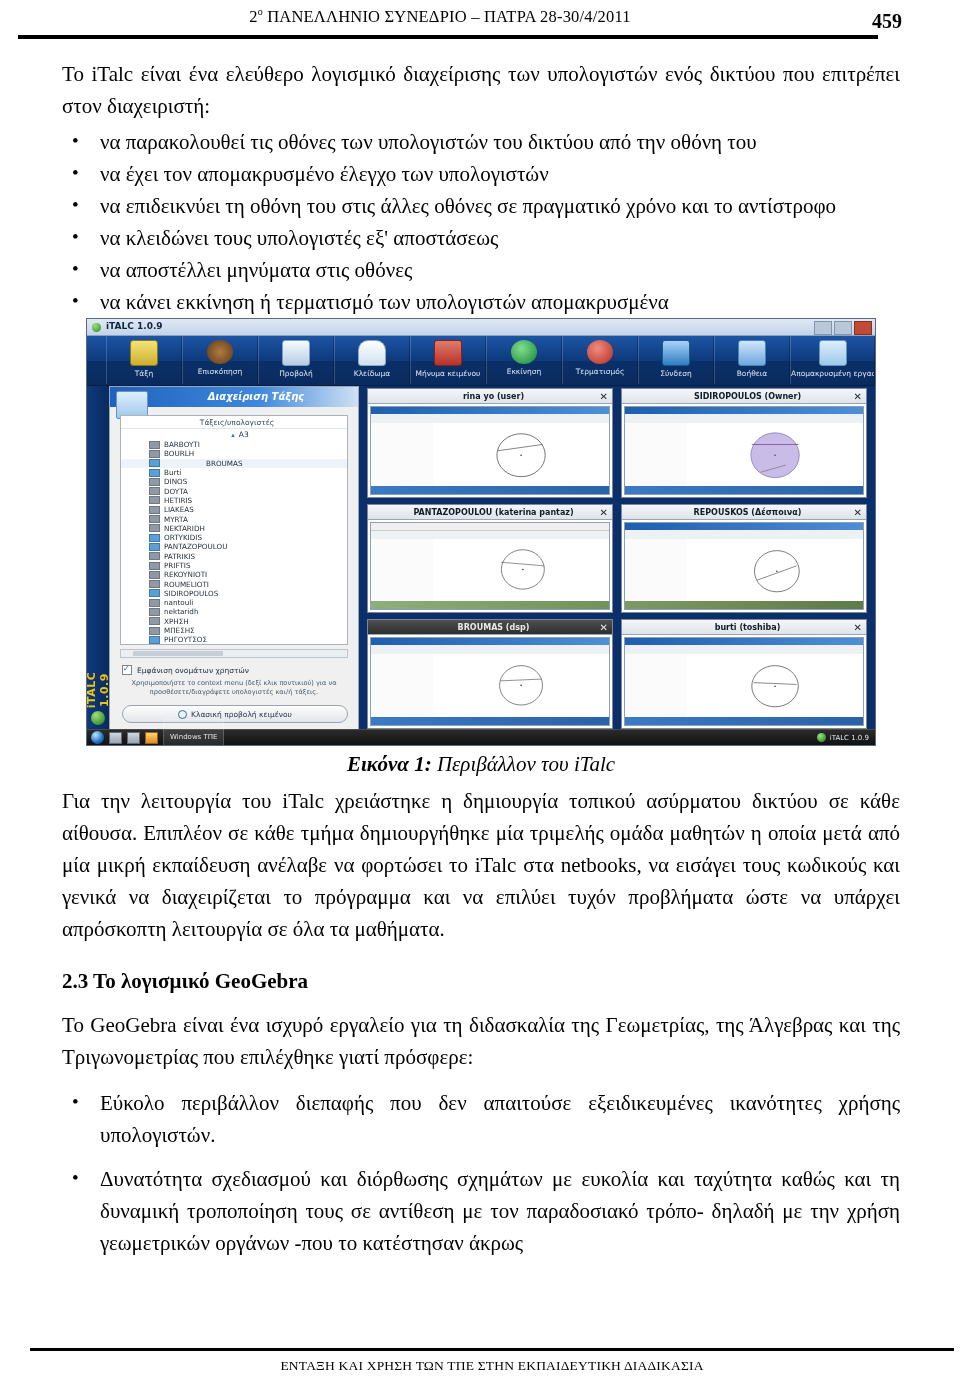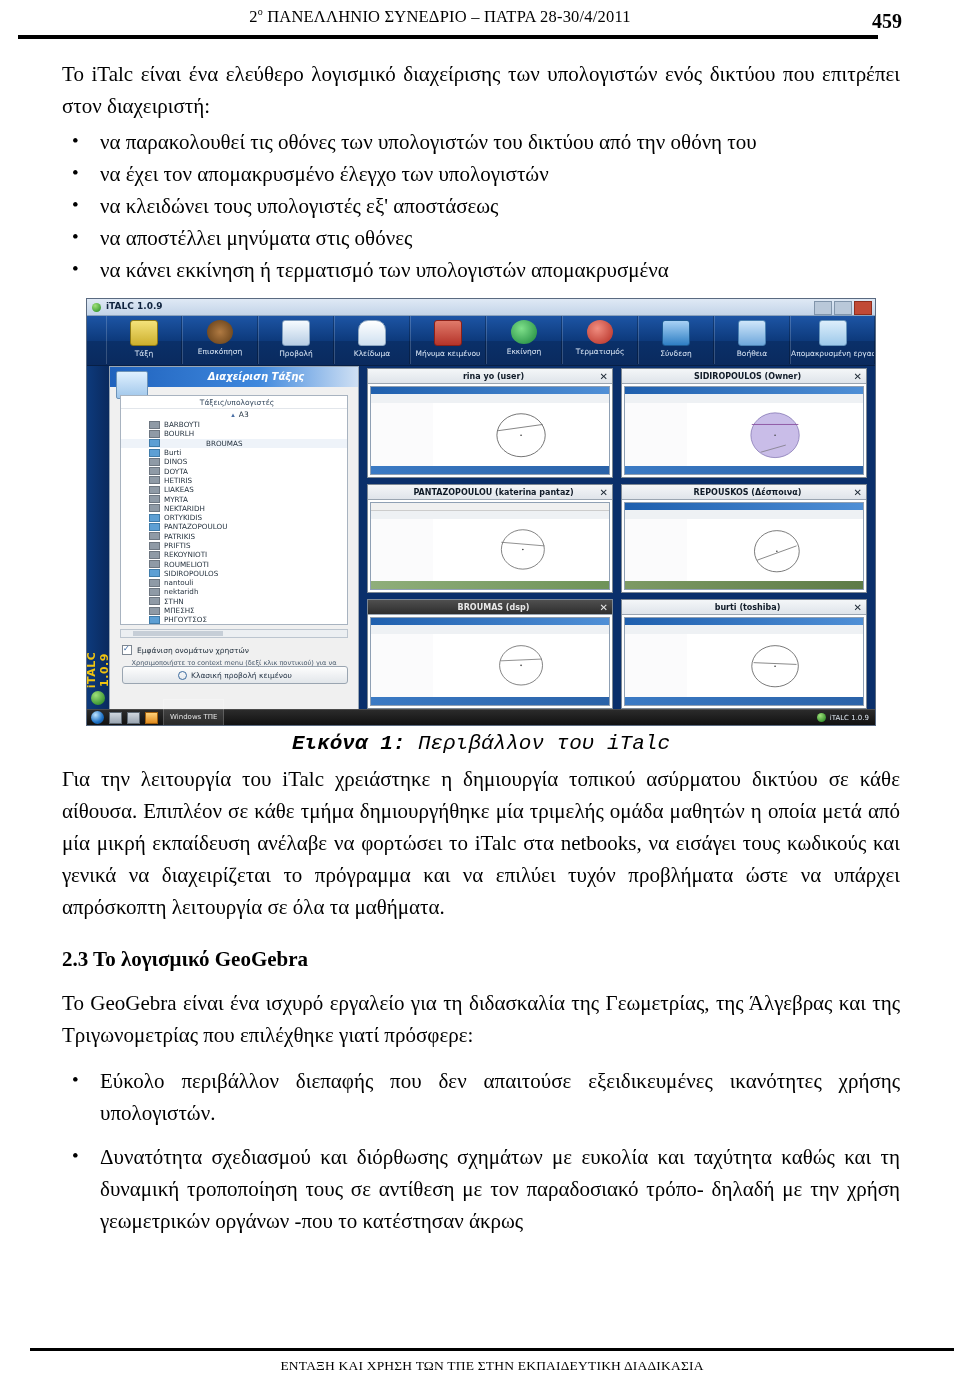--- a/index.html
+++ b/index.html
@@ -112,30 +112,29 @@
   }
   ul.bullets > li.last-line-left {
     text-align: left;
   }
   ul.bullets.spaced > li {
     margin-bottom: 12px;
   }
 
   
   .figure-block {
-    margin-top: 12px;
+    margin-top: 0;
     text-align: center;
   }
   .figure-caption {
     font-style: italic;
     font-weight: bold;
     font-size: 21px;
     text-align: center;
     margin-top: 6px;
-    font-family: Liberation Mono, monospace;
   }
   .figure-caption .cap-label { font-weight: bold; font-style: italic; }
   .figure-caption .cap-text { font-weight: normal; font-style: italic; }
 
   
   .shot {
     position: relative;
     width: 790px;
     height: 428px;
     margin: 0 auto;
@@ -366,25 +365,25 @@
     position: absolute;
     left: 12px; top: 292px;
     width: 224px;
     font-size: 6.6px;
     line-height: 9px;
     color: #46586b;
     filter: blur(0.25px);
   }
   .mgr-button {
     position: absolute;
-    left: 12px; top: 299px;
+    left: 12px; top: 318px;
     width: 224px; height: 16px;
     background: linear-gradient(#fdfdfd,#e2e6ea);
     border: 1px solid #9aa5b1;
-    border-radius: 3px;
+    border-radius: 9px;
     font-size: 7.5px;
     color: #253445;
     display: flex;
     align-items: center;
     justify-content: center;
     gap: 4px;
     filter: blur(0.2px);
   }
 
   
@@ -580,20 +579,21 @@
     <div class="header-rule"></div>
   </div>
 
   <div class="content">
 
     <p class="para intro">Το iTalc είναι ένα ελεύθερο λογισμικό διαχείρισης των υπολογιστών ενός  δικτύου που επιτρέπει στον διαχειριστή:</p>
 
     <ul class="bullets">
       <li>να παρακολουθεί τις οθόνες των υπολογιστών του δικτύου από την οθόνη του</li>
       <li>να έχει τον απομακρυσμένο έλεγχο των υπολογιστών</li>
+      <li>να επιδεικνύει τη οθόνη του στις άλλες οθόνες  σε πραγματικό χρόνο και το αντίστροφο</li>
       <li class="last-line-left">να κλειδώνει τους  υπολογιστές εξ' αποστάσεως</li>
       <li class="last-line-left">να αποστέλλει  μηνύματα στις οθόνες</li>
       <li class="last-line-left">να κάνει εκκίνηση ή τερματισμό των υπολογιστών απομακρυσμένα</li>
     </ul>
 
     <div class="figure-block">
 
       <div class="shot">
 
         <div class="shot-titlebar">
@@ -733,21 +733,21 @@
                 <div class="mgr-row">
                   <span class="mgr-chip"></span>
                   <span>nantouli</span>
                 </div>
                 <div class="mgr-row">
                   <span class="mgr-chip"></span>
                   <span>nektaridh</span>
                 </div>
                 <div class="mgr-row">
                   <span class="mgr-chip"></span>
-                  <span>ΣΤΗΝ</span>
+                  <span>ΧΡΗΣΗ</span>
                 </div>
                 <div class="mgr-row">
                   <span class="mgr-chip"></span>
                   <span>ΜΠΕΣΗΣ</span>
                 </div>
                 <div class="mgr-row">
                   <span class="mgr-chip blue"></span>
                   <span>ΡΗΓΟΥΤΣΟΣ</span>
                 </div>
                 <div class="mgr-row">

